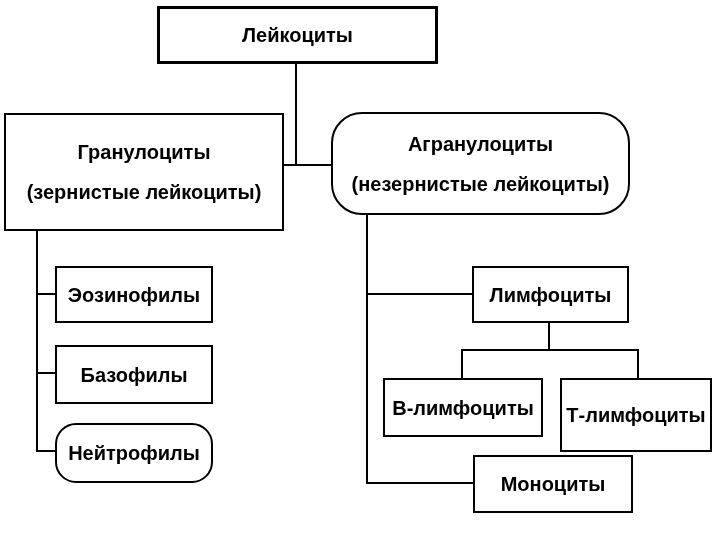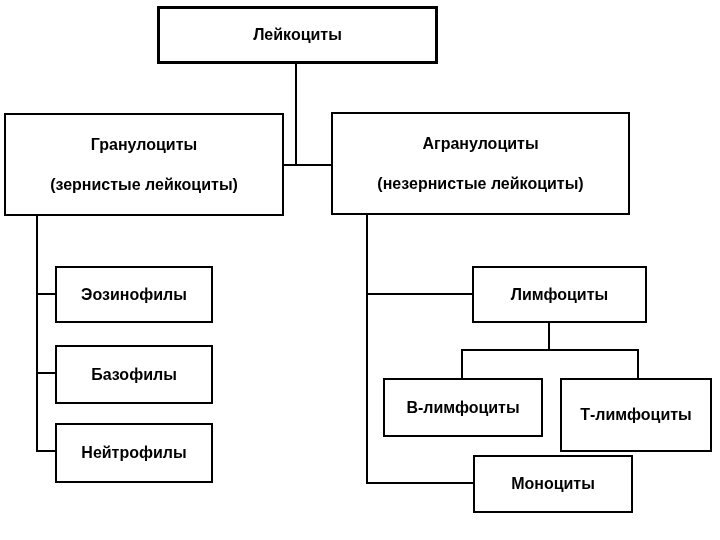--- a/index.html
+++ b/index.html
@@ -20,38 +20,38 @@
     box-sizing: border-box;
     background: #ffffff;
     border: 2px solid #000000;
     color: #000000;
     display: flex;
     flex-direction: column;
     align-items: center;
     justify-content: center;
     text-align: center;
     font-weight: bold;
-    font-size: 16px;
+    font-size: 20px;
     line-height: 1.2;
     white-space: nowrap;
   }
   .node.thick { border-width: 3px; }
   .node .line { display: block; line-height: 40px; }
   .wire {
     position: absolute;
     background: #000000;
   }
   
   .n-leuk  { left:157px; top:6px;   width:281px; height:58px; }
-  .n-gran  { left:4px;   top:113px; width:280px; height:103px; }
-  .n-agran { left:331px; top:112px; width:299px; height:103px; }
+  .n-gran  { left:4px;   top:113px; width:280px; height:118px; }
+  .n-agran { left:331px; top:112px; width:299px; height:103px;border-radius:31px; }
   .n-eos   { left:55px;  top:266px; width:158px; height:57px; }
   .n-baso  { left:55px;  top:345px; width:158px; height:59px;text-align:center; }
-  .n-neut  { left:55px;  top:423px; width:158px; height:60px; }
-  .n-lymph { left:472px; top:266px; width:175px; height:57px; }
+  .n-neut  { left:55px;  top:423px; width:158px; height:60px;border-radius:21px; }
+  .n-lymph { left:472px; top:266px; width:157px; height:57px; }
   .n-blym  { left:383px; top:378px; width:160px; height:59px; }
   .n-tlym  { left:560px; top:378px; width:152px; height:74px; }
   .n-mono  { left:473px; top:455px; width:160px; height:58px; }
   
   .w-top-v      { left:295px; top:63px;  width:2px;   height:103px; }
   .w-mid-h      { left:283px; top:164px; width:48px;  height:2px; }
   .w-left-trunk { left:36px;  top:215px; width:2px;   height:237px; }
   .w-eos        { left:36px;  top:293px; width:19px;  height:2px; }
   .w-baso       { left:36px;  top:372px; width:19px;  height:2px; }
   .w-neut       { left:36px;  top:450px; width:19px;  height:2px; }

